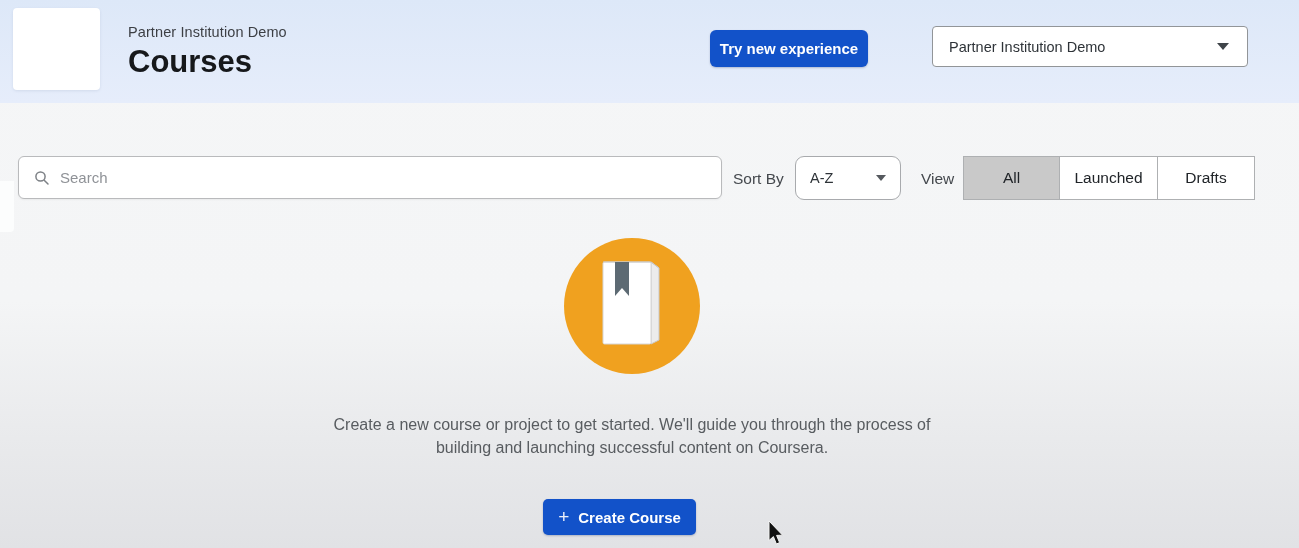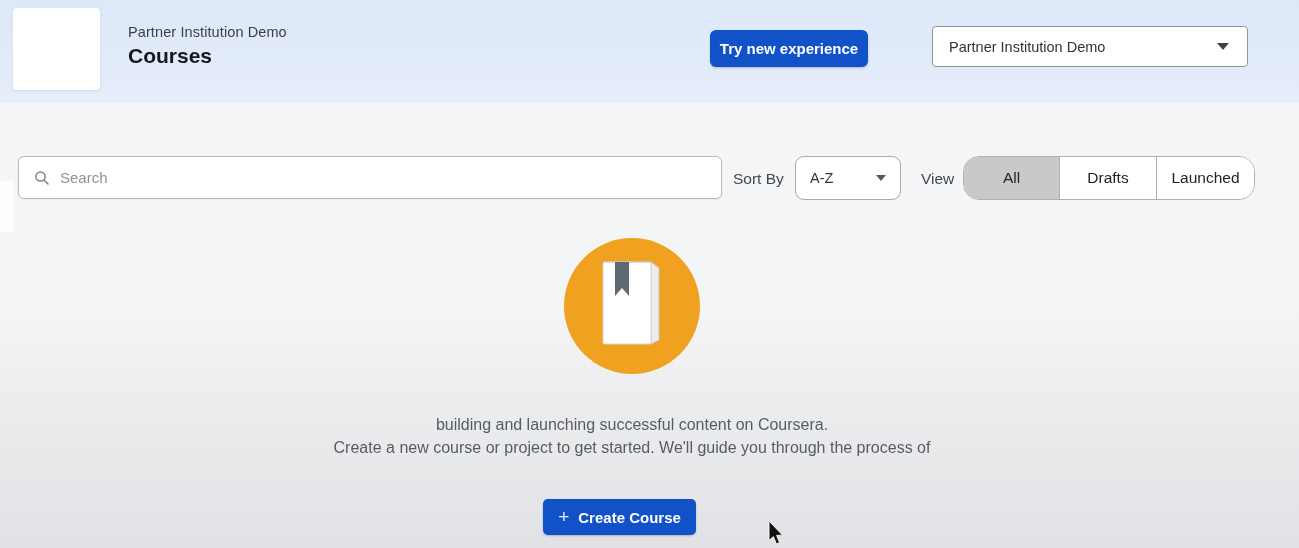--- a/index.html
+++ b/index.html
@@ -35,21 +35,21 @@
   .header-eyebrow {
     position: absolute;
     left: 128px; top: 24px;
     font-size: 14.5px;
     color: #3c3f44;
     letter-spacing: 0.1px;
   }
   .header-title {
     position: absolute;
     left: 128px; top: 44px;
-    font-size: 21px;
+    font-size: 31px;
     font-weight: bold;
     color: #16181b;
   }
   .btn-blue {
     background: #1252c9;
     color: #ffffff;
     border: none;
     font-family: "Liberation Sans", sans-serif;
     font-weight: bold;
     cursor: pointer;
@@ -144,21 +144,21 @@
     border-right-width: 5.5px;
     border-top-width: 6.5px;
     border-top-color: #55595e;
   }
   .segmented {
     position: absolute;
     left: 963px; top: 156px;
     height: 44px;
     display: flex;
     border: 1px solid #aeb0b2;
-    border-radius: 16px;
+    border-radius: 0;
     overflow: hidden;
     background: #ffffff;
   }
   .segment {
     height: 100%;
     border: none;
     background: #ffffff;
     font-family: "Liberation Sans", sans-serif;
     font-size: 15.5px;
     color: #202428;
@@ -257,42 +257,42 @@
 
   <div class="toolbar-label sort-label">Sort By</div>
   <div class="sort-select">
     <span class="sort-select-value">A-Z</span>
     <span class="caret-down"></span>
   </div>
 
   <div class="toolbar-label view-label">View</div>
   <div class="segmented">
     <button class="segment segment-all active">All</button>
+    <button class="segment segment-launched">Launched</button>
     <button class="segment segment-drafts">Drafts</button>
-    <button class="segment segment-launched">Launched</button>
   </div>
 
   <div class="empty-circle">
     <span>
       <svg width="62" height="88" viewBox="0 0 62 88">
 
         <path d="M50 2 L58 8 L58 80 L50 84 Z" fill="#ececec" stroke="#c9c9c9" stroke-width="1"></path>
 
         <rect x="2" y="2" width="48" height="82" fill="#ffffff" stroke="#d6d6d6" stroke-width="1" rx="1.5"></rect>
 
         <path d="M2 2 L50 2 L58 8" fill="none" stroke="#c9c9c9" stroke-width="1"></path>
 
         <path d="M14 2 L28 2 L28 36 L21 28 L14 36 Z" fill="#5d6a73"></path>
       </svg>
     </span>
   </div>
 
   <div class="empty-desc">
+    <span>Create a new course or project to get started. We'll guide you through the process of</span>
     <span>building and launching successful content on Coursera.</span>
-    <span>Create a new course or project to get started. We'll guide you through the process of</span>
   </div>
 
   <button class="btn-blue create-course-btn">
     <span class="plus-glyph">+</span>
     <span>Create Course</span>
   </button>
 
   <div class="left-notch"></div>
 
   <div class="cursor">

